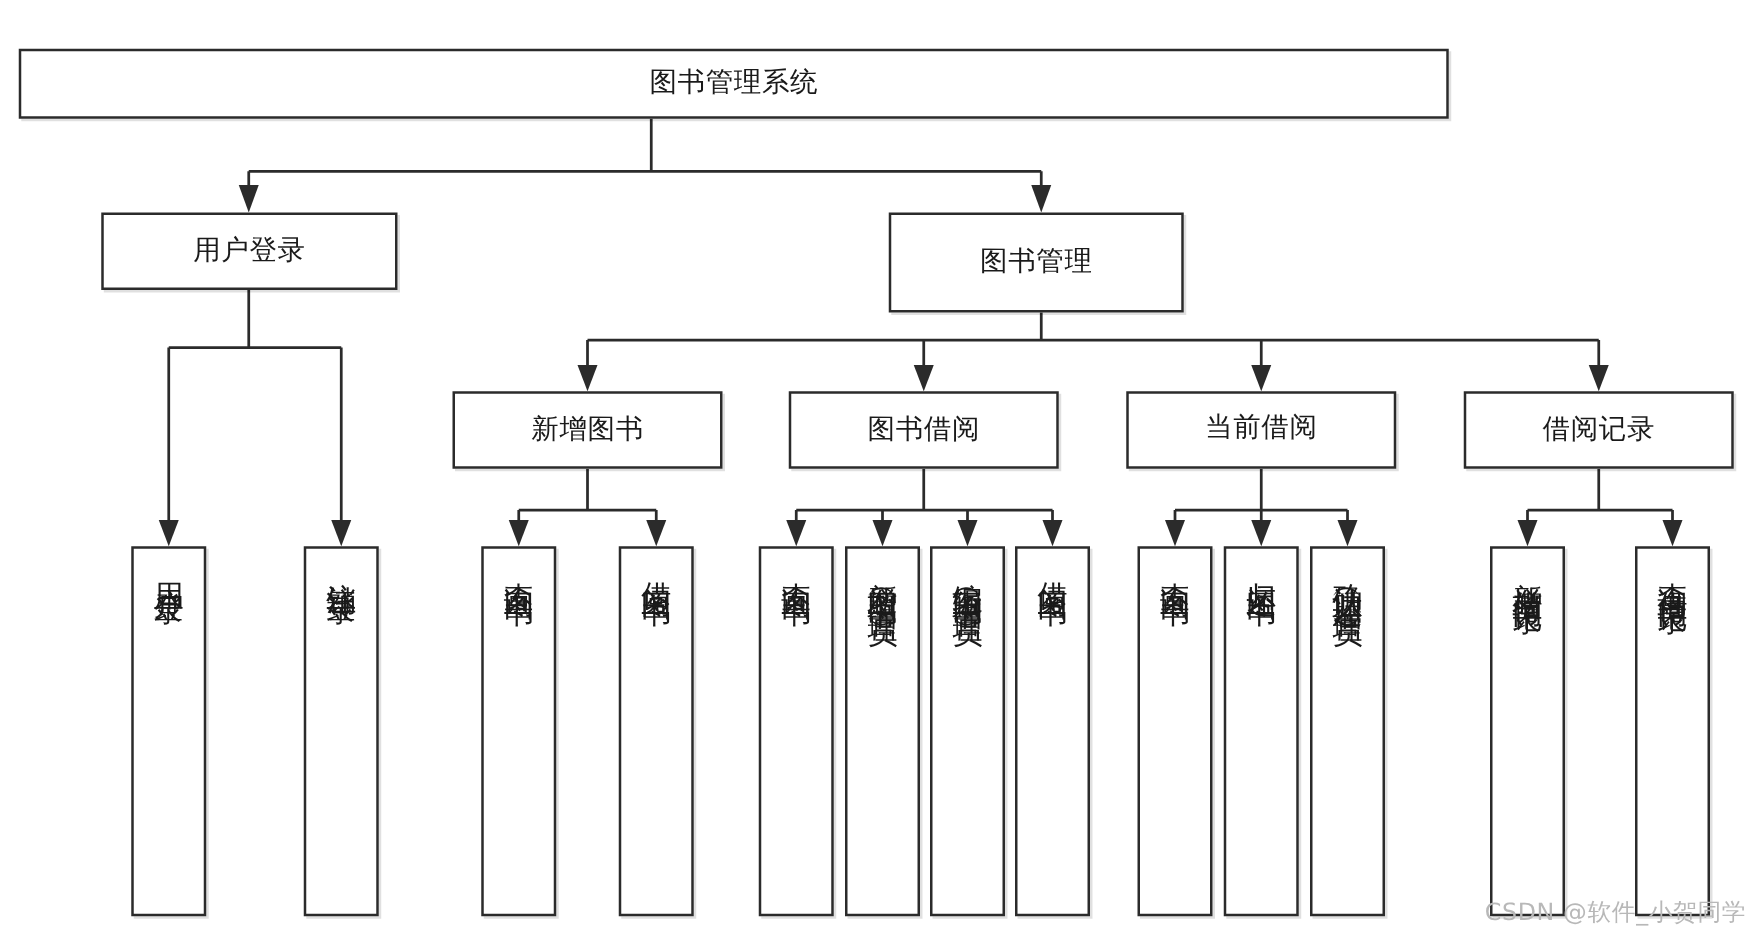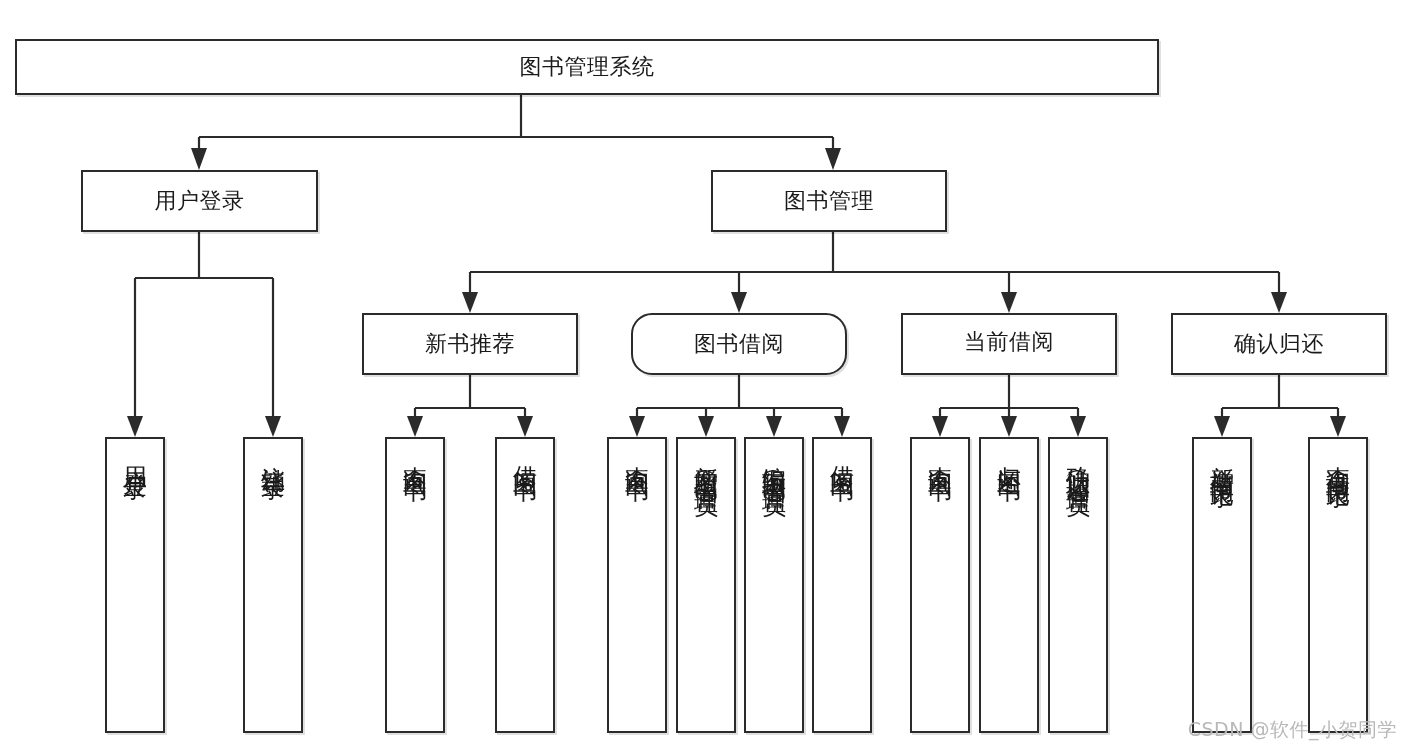--- a/index.html
+++ b/index.html
@@ -142,35 +142,35 @@
     <polygon class="arrow-head" points="1330,416 1346,416 1338,437"></polygon>
   </svg>
 
   <div class="node-box" style="left:15px; top:13px; width:1144px; height:56px;margin-top:26px;">
     <span class="node-label-h">图书管理系统</span>
   </div>
 
   <div class="node-box" style="left:81px; top:170px; width:237px; height:62px;">
     <span class="node-label-h">用户登录</span>
   </div>
-  <div class="node-box" style="left:711px; top:170px; width:236px; height:62px;">
+  <div class="node-box" style="left:711px; top:170px; width:236px; height:80px;">
     <span class="node-label-h">图书管理</span>
   </div>
 
   <div class="node-box" style="left:362px; top:313px; width:216px; height:62px;">
-    <span class="node-label-h">新书推荐</span>
-  </div>
-  <div class="node-box" style="left:631px; top:313px; width:216px; height:62px;border-radius:21px;">
+    <span class="node-label-h">新增图书</span>
+  </div>
+  <div class="node-box" style="left:631px; top:313px; width:216px; height:62px;">
     <span class="node-label-h">图书借阅</span>
   </div>
   <div class="node-box" style="left:901px; top:313px; width:216px; height:62px;font-family:Liberation Mono, monospace;">
     <span class="node-label-h">当前借阅</span>
   </div>
   <div class="node-box" style="left:1171px; top:313px; width:216px; height:62px;">
-    <span class="node-label-h">确认归还</span>
+    <span class="node-label-h">借阅记录</span>
   </div>
 
   <div class="node-box vertical" style="left:105px; top:437px; width:60px; height:296px;">
     <span class="node-label-v">用户登录</span>
   </div>
   <div class="node-box vertical" style="left:243px; top:437px; width:60px; height:296px;">
     <span class="node-label-v">注销登录</span>
   </div>
 
   <div class="node-box vertical" style="left:385px; top:437px; width:60px; height:296px;">

